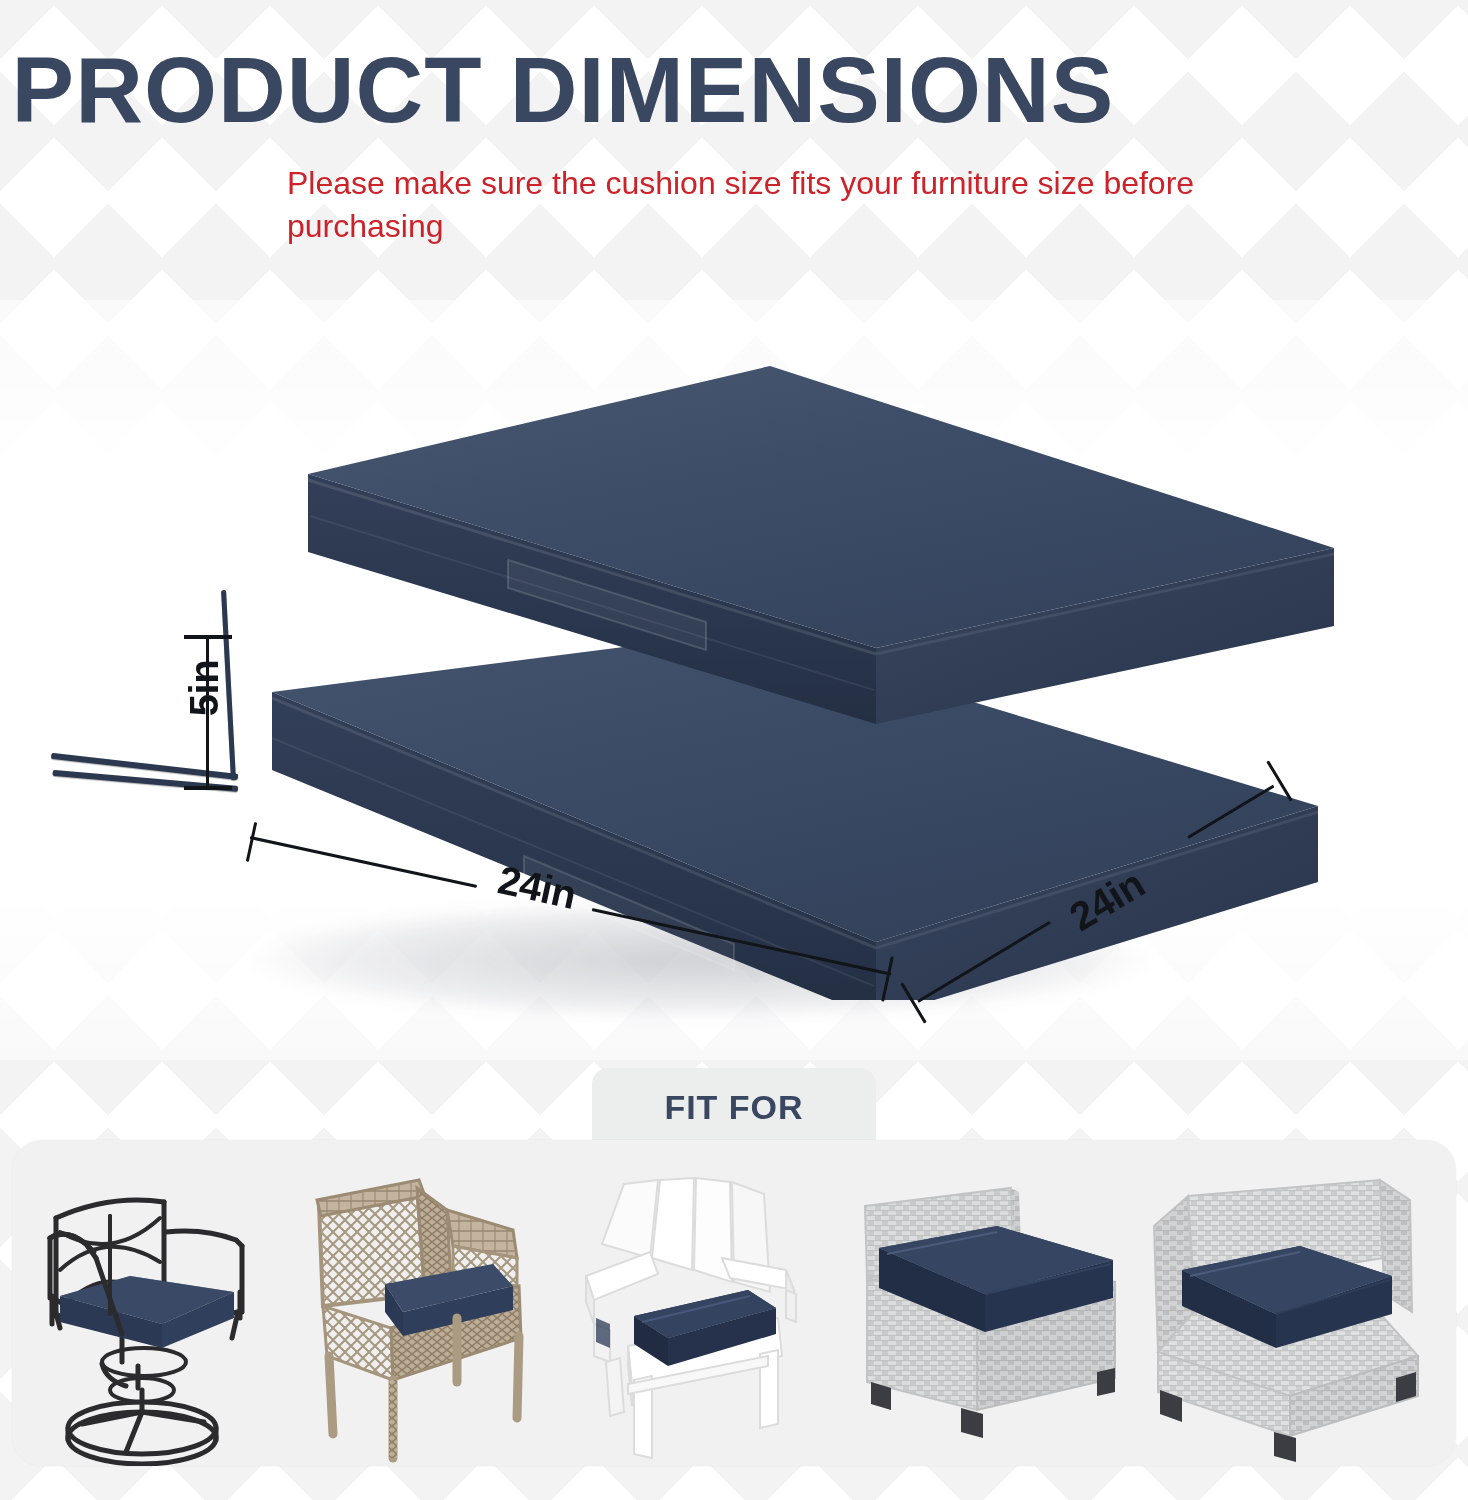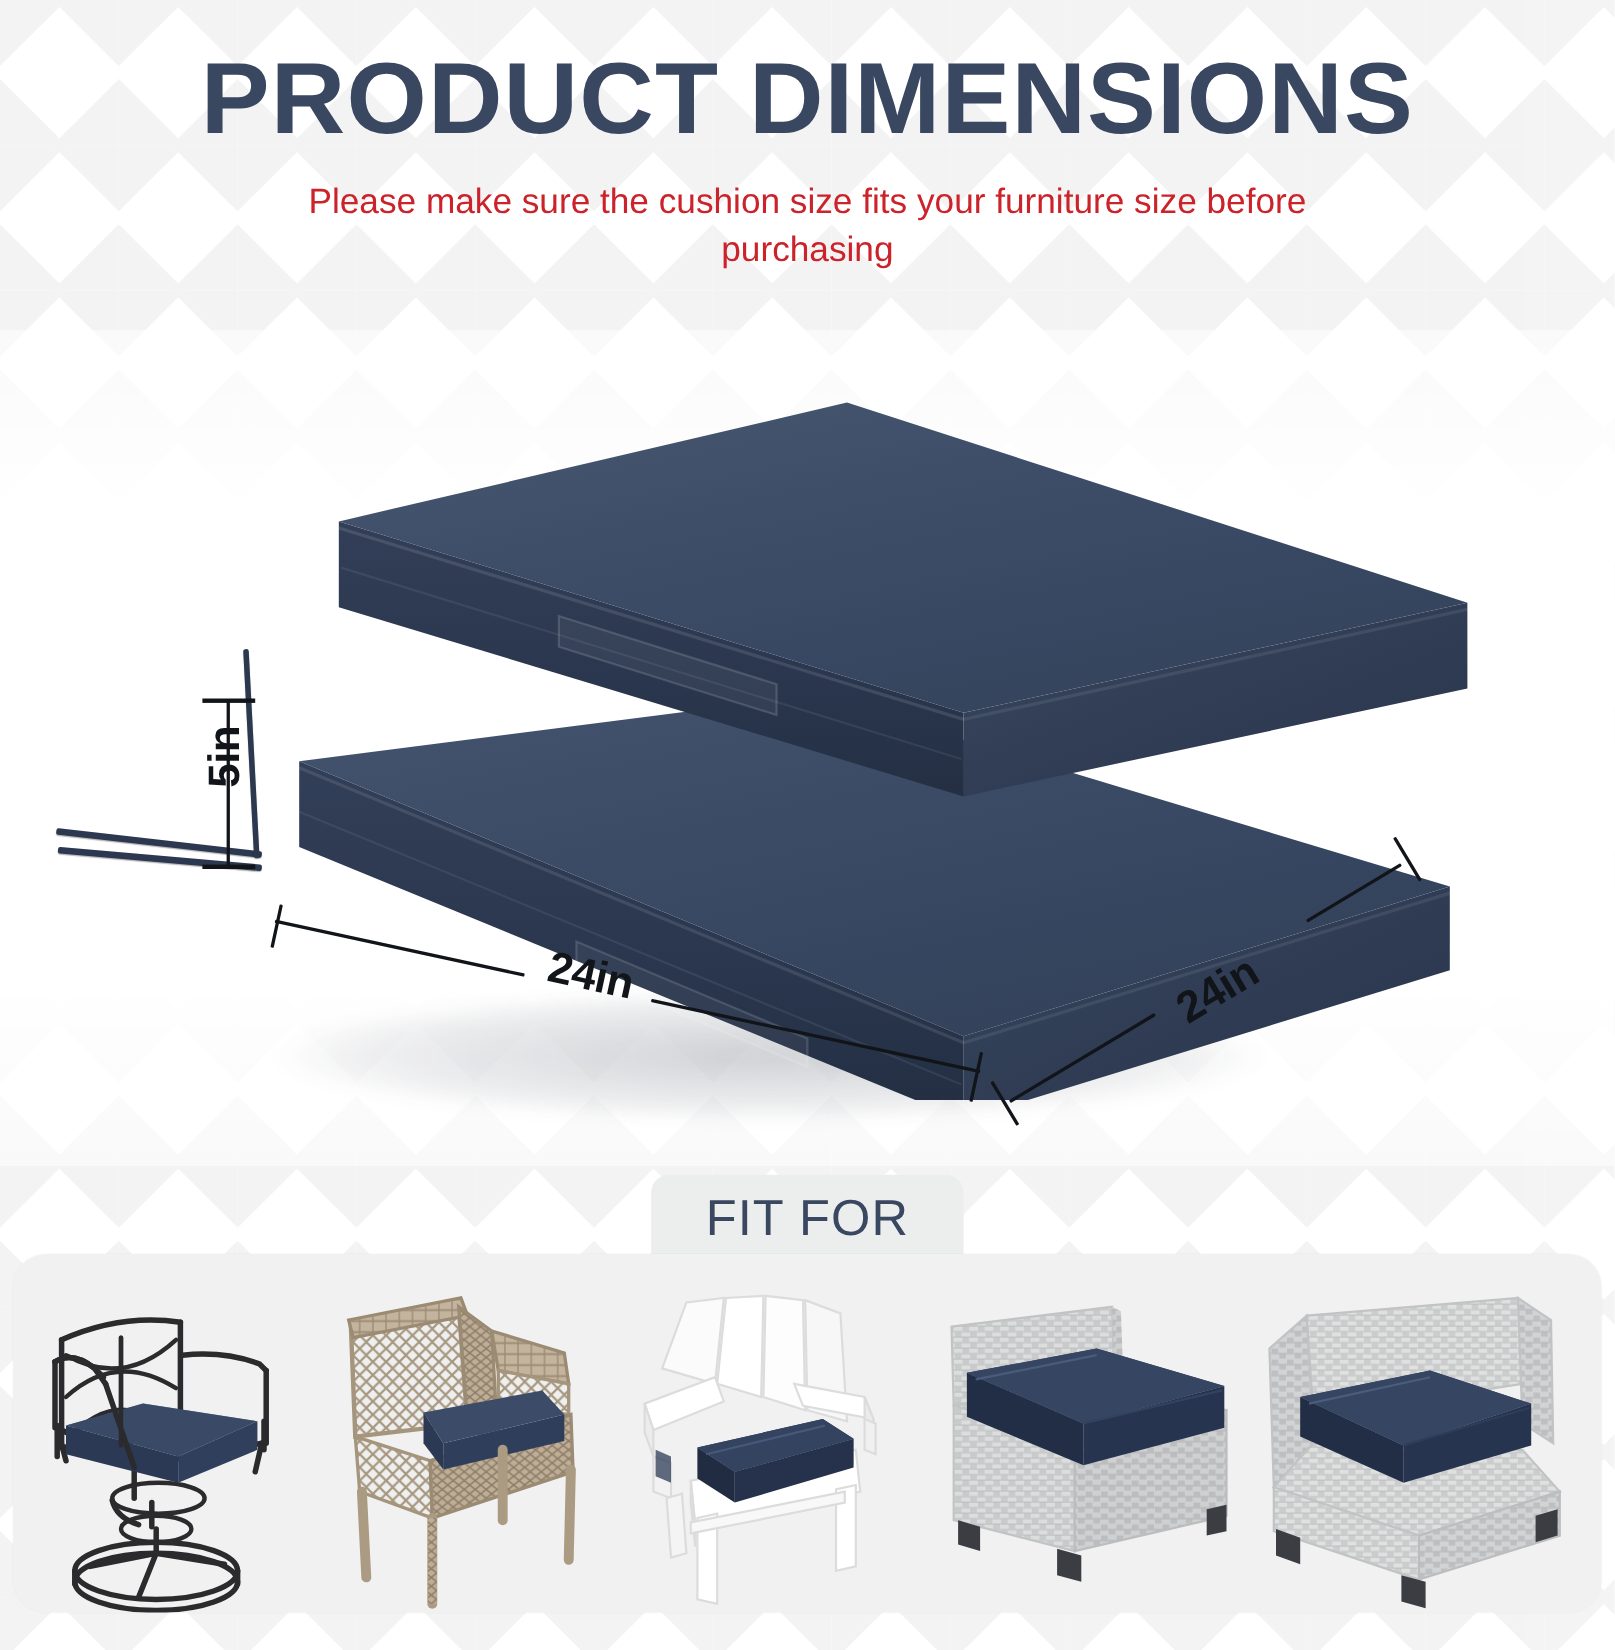--- a/index.html
+++ b/index.html
@@ -25,21 +25,21 @@
     background-size:108px 132px;
     background-repeat:repeat;
     opacity:.85;
   }
   #bg-white-fade{
     position:absolute;left:0;right:0;top:300px;height:760px;
     background:linear-gradient(180deg,rgba(255,255,255,.55) 0%,#ffffff 22%,#ffffff 78%,rgba(255,255,255,.5) 100%);
   }
 
   
-  #header{position:absolute;left:0;right:0;top:0;height:290px;text-align:center;}
+  #header{position:absolute;left:0;right:0;top:0;height:290px;padding-left:26px;}
   #page-title{
     margin:0;padding-top:44px;
     font-size:92px;line-height:1.0;
     font-weight:bold;
     letter-spacing:1px;
     color:#3a4760;
     font-family:"Liberation Sans", sans-serif;
     transform:scaleX(1.02);
   }
   #subtitle{
@@ -84,21 +84,21 @@
   
   #fitfor-wrap{position:absolute;left:0;top:1068px;width:1468px;height:432px;}
   #fitfor-tab{
     position:absolute;left:50%;transform:translateX(-50%);
     top:0;width:284px;height:78px;
     background:#eceded;
     border-radius:16px 16px 0 0;
     display:flex;align-items:center;justify-content:center;
   }
   #fitfor-label{
-    font-size:46px;font-weight:normal;color:#3a4760;letter-spacing:1px;
+    font-size:34px;font-weight:bold;color:#3a4760;letter-spacing:1px;
   }
   #fitfor-panel{
     position:absolute;left:12px;top:72px;width:1444px;height:326px;
     background:#f1f1f1;
     border-radius:30px;
     box-shadow:0 0 0 1px rgba(0,0,0,.02);
   }
   #fitfor-items{
     position:absolute;left:12px;top:72px;width:1444px;height:326px;
     display:flex;align-items:flex-end;justify-content:space-between;

